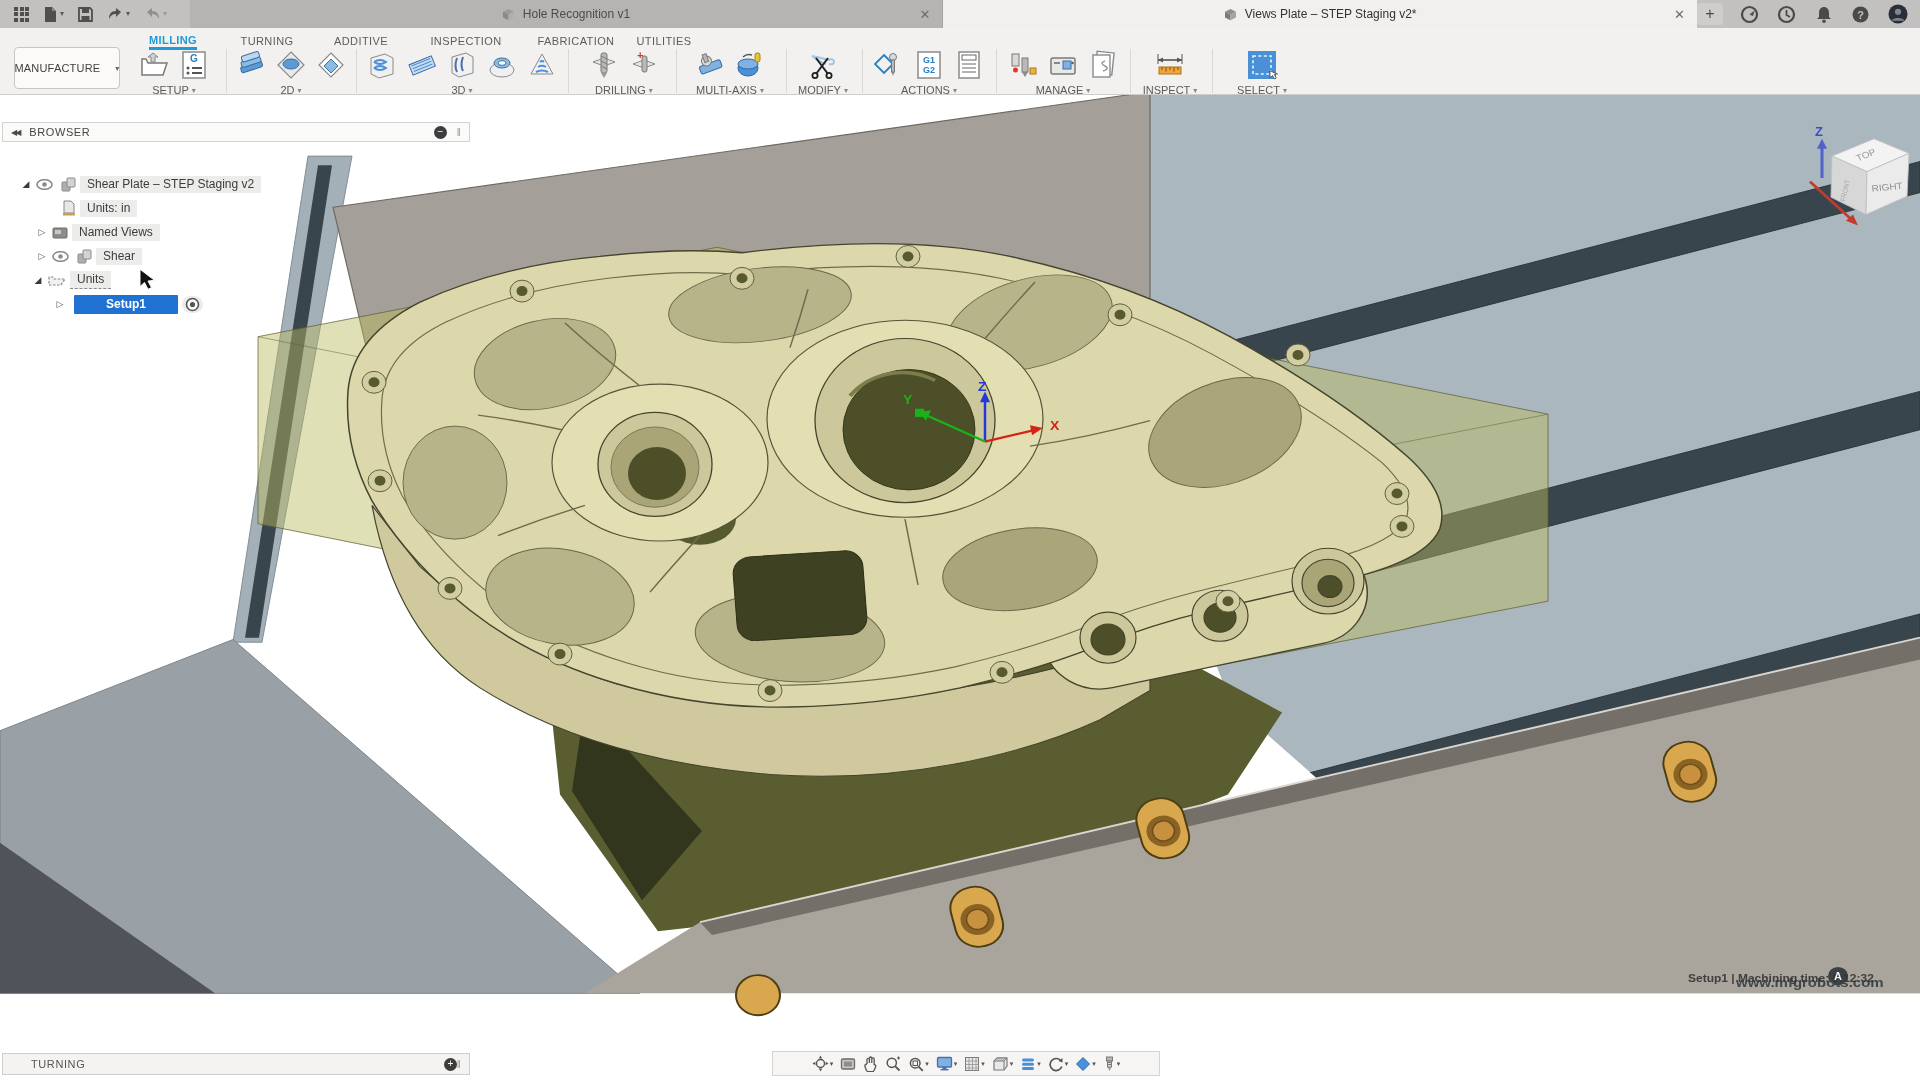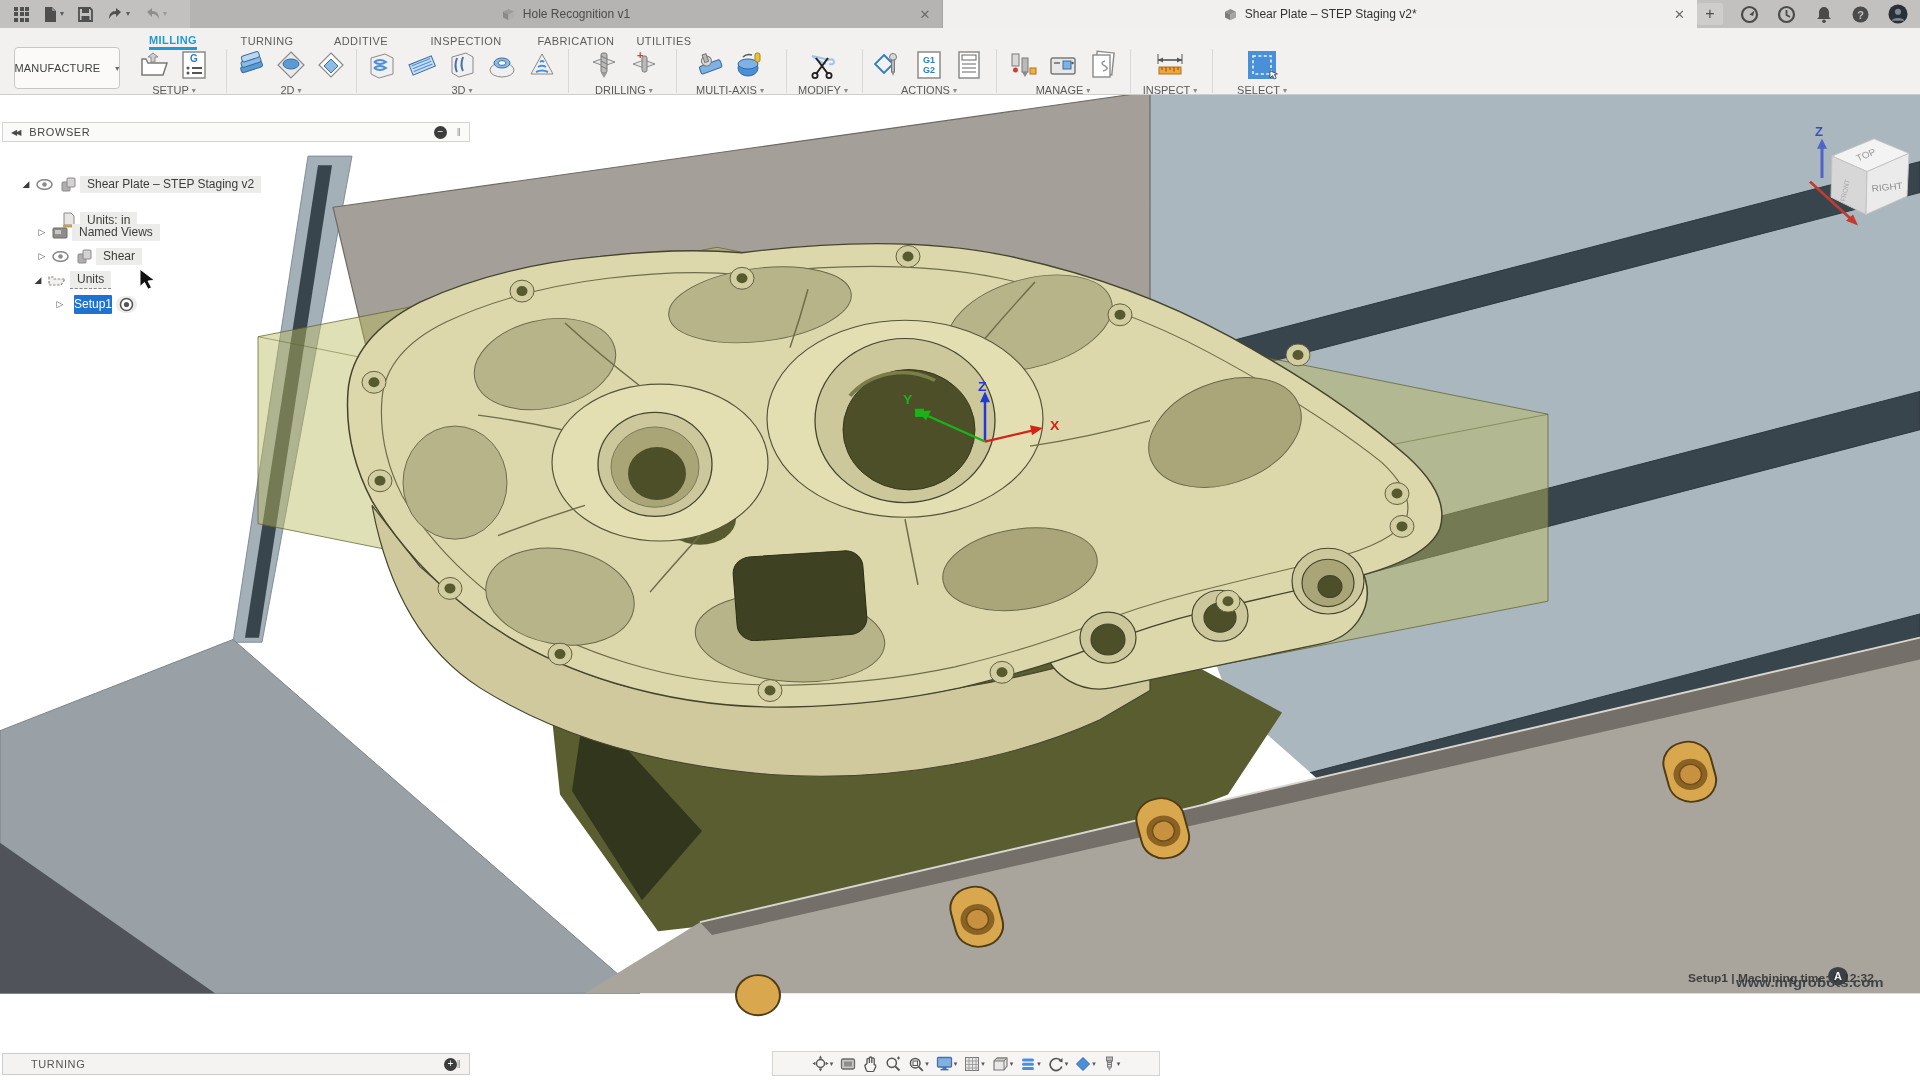--- a/index.html
+++ b/index.html
@@ -43,21 +43,21 @@
   .hdr-min { margin-left:auto; width:13px; height:13px; border-radius:50%; background:#3c3c3c; color:#fff; font-size:10px; line-height:12px; text-align:center; cursor:pointer; }
   .hdr-grip { color:#999; font-size:10px; }
   .collapse-ic { color:#4a4a4a; font-size:8px; letter-spacing:-2px; cursor:pointer; }
   #tree { position:relative; margin-top:8px; }
   .trow { position:absolute; height:20px; display:flex; align-items:center; }
   .twist { width:12px; font-size:9px; color:#555; cursor:pointer; text-align:center; }
   .twist.open { color:#3a3a3a; }
   .t-label { font-size:12px; color:#3c3c3c; background:#ececea; padding:1px 7px 2px; white-space:nowrap; cursor:default; }
   .t-label.dashed { border-bottom:1px dashed #8a8a8a; background:#ececea; }
   .t-ic { margin:0 4px; display:flex; align-items:center; }
-  .setup-sel { background:#1f72d2; color:#fff; font-weight:normal; font-size:12px; padding:2px 0 3px; border-radius:1px; cursor:pointer; }
+  .setup-sel { background:#1f72d2; color:#fff; font-weight:bold; font-size:12px; padding:2px 32px 3px; border-radius:1px; cursor:pointer; }
   .radio-pill { margin-left:4px; background:#ececea; border-radius:9px; padding:1px 3px; display:flex; align-items:center; cursor:pointer; }
 
   
   #comments-bar { position:absolute; left:2px; top:1053px; width:468px; height:22px; background:#f4f3f1; border:1px solid #cfcdc9; display:flex; align-items:center; padding:0 8px; }
   #comments-bar .title { font-size:11px; letter-spacing:.6px; color:#555; margin-left:20px; }
   #navbar { position:absolute; left:772px; top:1051px; width:388px; height:25px; background:#f6f5f3; border:1px solid #d6d4d0; display:flex; align-items:center; justify-content:center; gap:3px; padding:0 6px; }
   .nav-it { display:flex; align-items:center; gap:1px; cursor:pointer; padding:1px 2px; border-radius:2px; }
   .nav-it .caret { font-size:7px; color:#555; }
 
   svg text { font-family:"Liberation Sans", sans-serif; }
@@ -333,21 +333,21 @@
     <span>Hole Recognition v1</span>
     <span class="close">✕</span>
   </div>
   <div class="doc-tab active">
     <span class="cube-ic">
       <svg width="13" height="13" viewBox="0 0 13 13">
             <polygon points="6.5,1 12,3.8 6.5,6.6 1,3.8" fill="#8f8e8d"></polygon>
             <polygon points="1,3.8 6.5,6.6 6.5,12.3 1,9.5" fill="#7c7b7a"></polygon>
             <polygon points="12,3.8 6.5,6.6 6.5,12.3 12,9.5" fill="#a5a4a3"></polygon>
           </svg></span>
-    <span>Shear Plate – STEP Staging v2*</span>
+    <span>Views Plate – STEP Staging v2*</span>
     <span class="close">✕</span>
   </div>
   <div id="tb-right">
     <span id="newtab-btn">+</span>
     <span class="tr-ic">
       <svg width="19" height="19" viewBox="0 0 19 19">
             <circle cx="9.5" cy="9.5" r="7.5" fill="none" stroke="#4a4a4a" stroke-width="2.2"></circle>
             <path d="M9.5,9.5 L14.5,5.5 L13,11 Z" fill="#4a4a4a"></path>
           </svg>
         </span>
@@ -684,21 +684,21 @@
             </svg>
           </span>
       <span class="t-ic">
         <svg width="15" height="15" viewBox="0 0 15 15">
               <rect x="1" y="5" width="8" height="9" rx="1" fill="#b0afad" stroke="#8a8988"></rect>
               <rect x="6" y="1" width="8" height="9" rx="1" fill="#d4d3d1" stroke="#8a8988"></rect>
             </svg>
           </span>
       <span class="t-label">Shear Plate – STEP Staging v2</span>
     </div>
-    <div class="trow" style="left:56px; top:60px;">
+    <div class="trow" style="left:56px; top:48px;">
       <span class="t-ic">
         <svg width="14" height="16" viewBox="0 0 14 16">
               <path d="M2,1 h7 l3,3 v9 h-10 z" fill="#e8e7e5" stroke="#8a8988"></path>
               <rect x="1" y="13" width="12" height="2.5" fill="#caa04a"></rect>
             </svg>
           </span>
       <span class="t-label">Units: in</span>
     </div>
     <div class="trow" style="left:34px; top:72px;">
       <span class="twist">▷</span>

